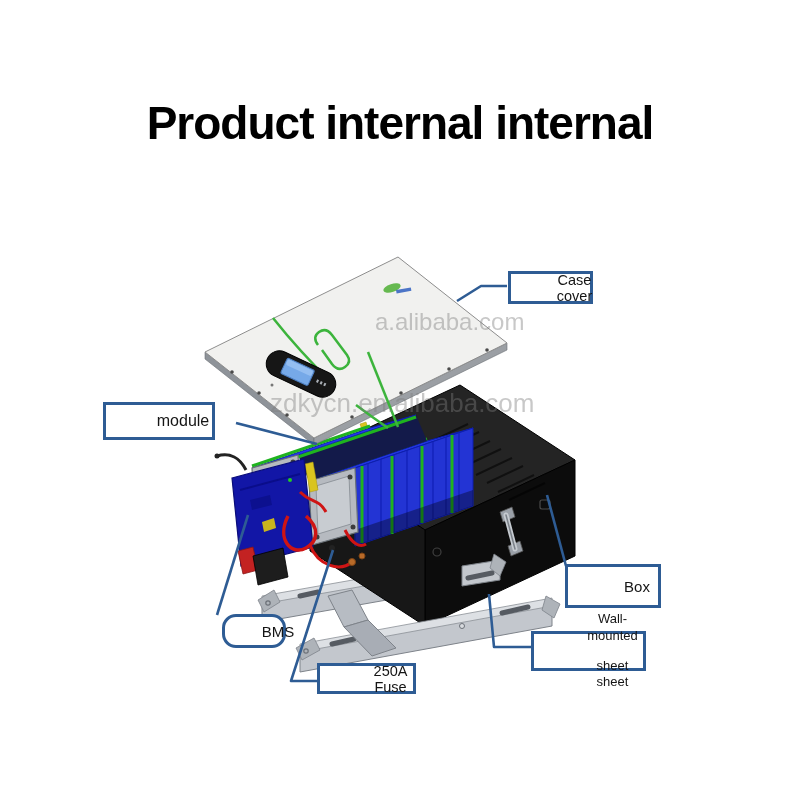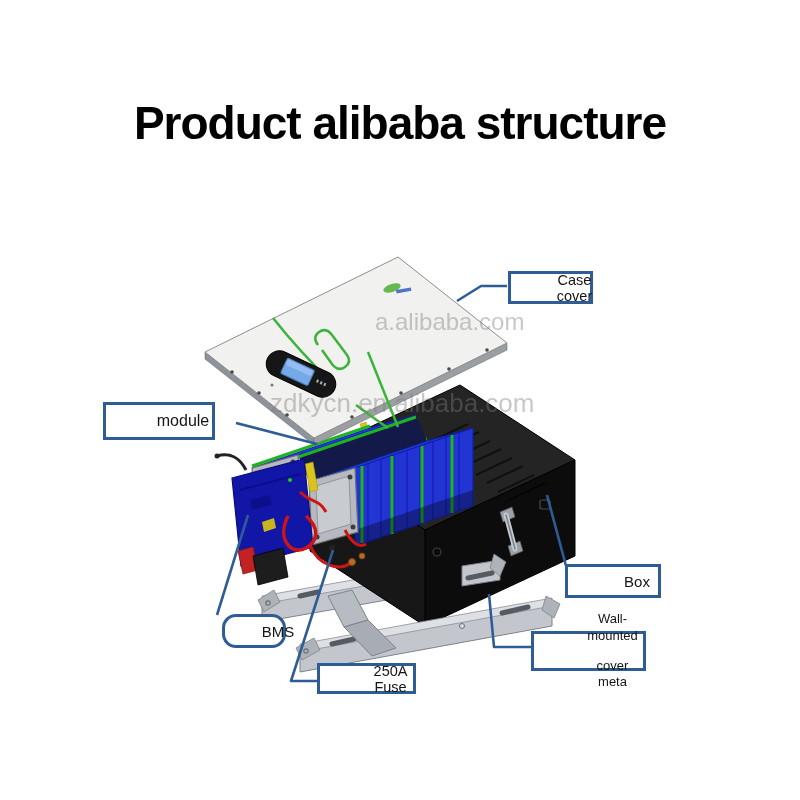--- a/index.html
+++ b/index.html
@@ -5,33 +5,33 @@
   html,body{margin:0;padding:0;background:#fff;}
   .stage{position:relative;width:800px;height:800px;background:#ffffff;overflow:hidden;
          font-family:"Liberation Sans",sans-serif;}
   .title{position:absolute;top:96px;left:0;width:100%;text-align:center;
          font-size:46px;font-weight:bold;color:#000;letter-spacing:-1px;}
   svg.illu{position:absolute;left:0;top:0;}
   .callout{position:absolute;background:#fff;border:3px solid #2e5c94;box-sizing:border-box;
            display:flex;align-items:center;justify-content:center;text-align:center;color:#151515;padding-left:48px;}
   #cl-case  {left:508px;top:271px;width:85px; height:33px;font-size:14.5px;}
   #cl-module{left:103px;top:402px;width:112px;height:38px;font-size:16px;}
-  #cl-box   {left:565px;top:564px;width:96px; height:34px;font-size:15px;}
+  #cl-box   {left:565px;top:564px;width:96px; height:44px;font-size:15px;}
   #cl-bms   {left:222px;top:614px;width:64px; height:34px;font-size:15px;border-radius:14px;}
   #cl-fuse  {left:317px;top:663px;width:99px; height:31px;font-size:14.5px;align-items:center;}
   #cl-wall  {left:531px;top:631px;width:115px;height:40px;font-size:13px;line-height:1.3;
              flex-direction:column;gap:13px;}
   .wm{fill:rgba(125,125,125,0.42);font-family:"Liberation Sans",sans-serif;}
 </style>
 </head>
 <body>
 
 <div class="stage">
 
-  <div class="title">Product alibaba structure</div>
+  <div class="title">Product internal internal</div>
 
   <svg class="illu" width="800" height="800" viewBox="0 0 800 800">
 
     <g>
       <polygon points="262,602 500,560 500,580 262,622" fill="#c3c7cd" stroke="#7e838a" stroke-width="1"></polygon>
       <polygon points="262,596 500,554 500,562 262,604" fill="#dde0e4" stroke="#8a8f95" stroke-width="0.8"></polygon>
       <polygon points="258,600 274,590 280,602 264,612" fill="#aeb3b9" stroke="#7e838a" stroke-width="0.8"></polygon>
       <circle cx="268" cy="603" r="2.2" fill="none" stroke="#6c7178" stroke-width="1.2"></circle>
       <path d="M300,596 L318,592" stroke="#565b62" stroke-width="5" stroke-linecap="round" fill="none"></path>
     </g>
@@ -204,16 +204,16 @@
     <span>Box</span>
   </div>
   <div class="callout" id="cl-bms">
     <span>BMS</span>
   </div>
   <div class="callout" id="cl-fuse">
     <span>250A Fuse</span>
   </div>
   <div class="callout" id="cl-wall">
     <span>Wall-mounted</span>
-    <span>cover meta</span>
+    <span>sheet sheet</span>
   </div>
 
 </div>
 
 </body></html>

